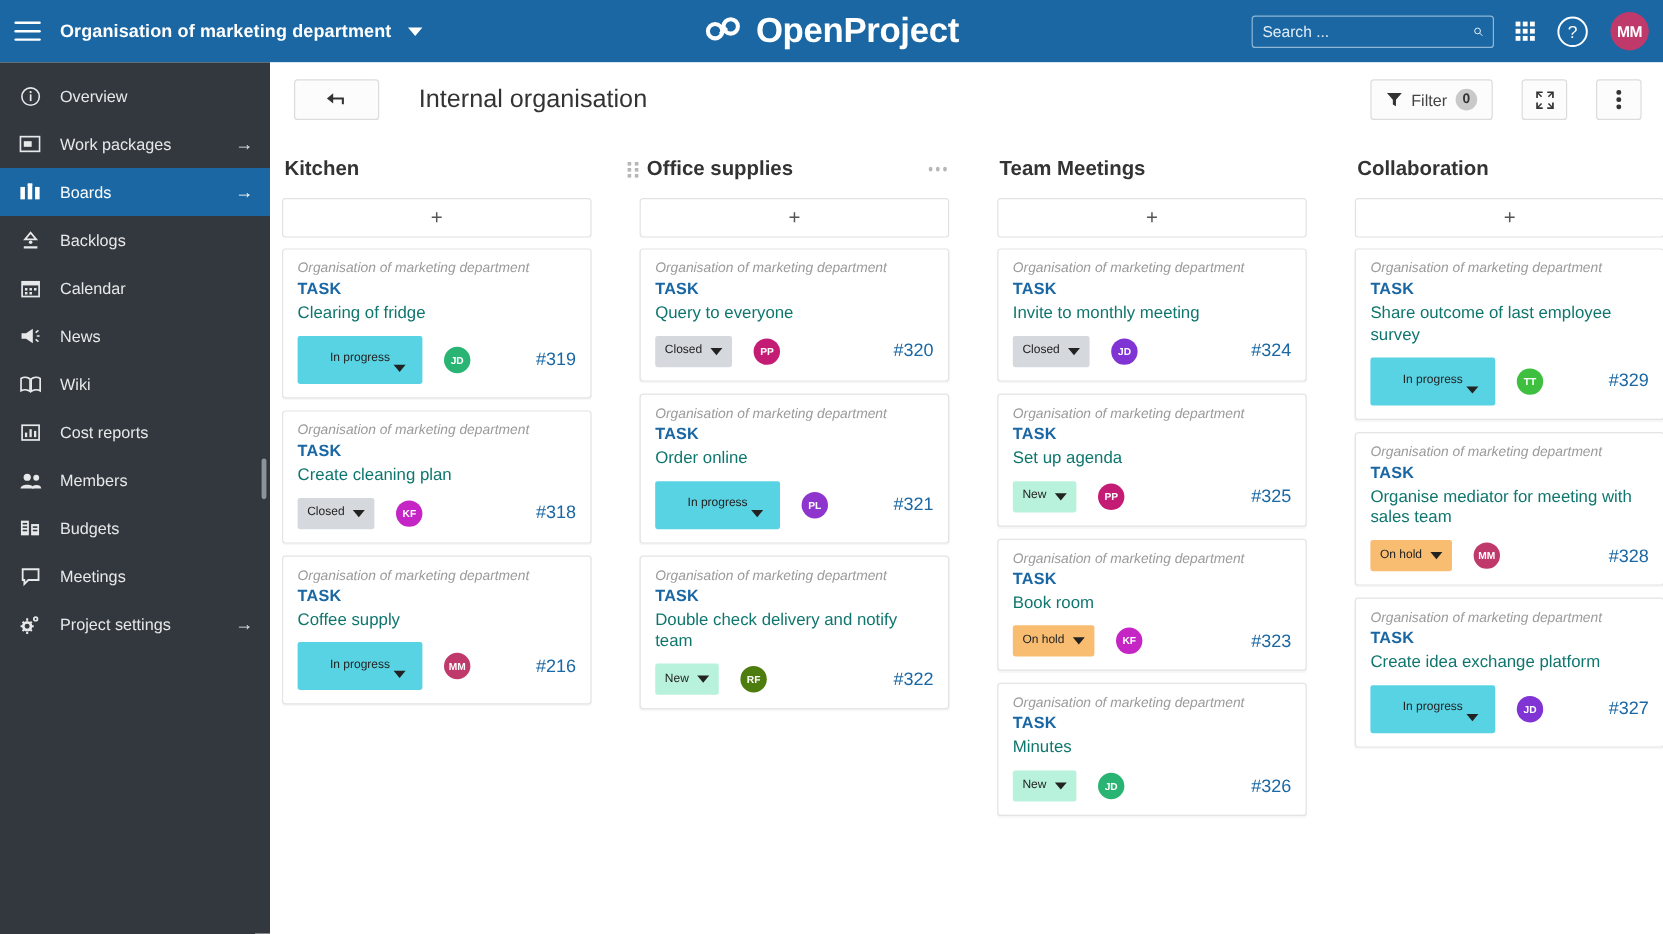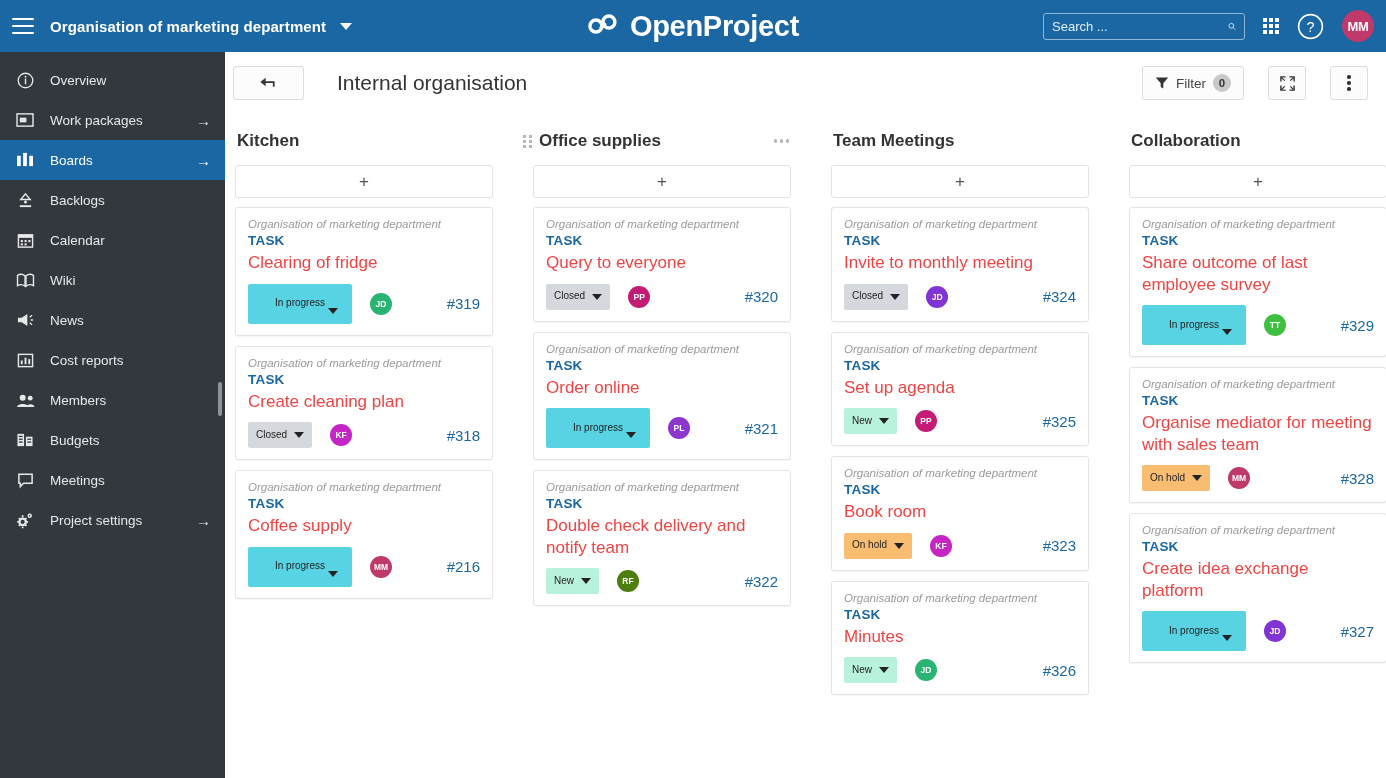--- a/index.html
+++ b/index.html
@@ -96,21 +96,21 @@
 
   
   .main {
     position: absolute; top: 52px; left: 225px;
     width: 1161px; height: 726px;
     background: #ffffff;
     overflow: hidden;
   }
   .toolbar {
     height: 62px; display: flex; align-items: center;
-    padding: 0 18px 0 8px;
+    padding: 0 18px 0 20px;
   }
   .btn-back {
     width: 71px; height: 34px;
     border: 1px solid #dcdcdc; border-radius: 3px; background: #fcfcfc;
     display: flex; align-items: center; justify-content: center;
     cursor: pointer;
   }
   .board-title {
     font-size: 21px; color: #333; margin-left: 33px; white-space: nowrap;
   }
@@ -169,21 +169,21 @@
   .card-project {
     font-size: 11.5px; color: #9a9a9a; font-style: italic;
     white-space: nowrap; overflow: hidden; text-overflow: ellipsis;
     margin-bottom: 3px;
   }
   .card-type {
     font-size: 13.5px; font-weight: bold; color: #1A67A3;
     letter-spacing: 0.2px; margin-bottom: 4px;
   }
   .card-subject {
-    font-size: 17px; color: #ef4444; line-height: 1.27;
+    font-size: 14px; color: #0f766e; line-height: 1.27;
     margin-bottom: 10px;
   }
   .card-foot { display: flex; align-items: center; }
   .status-badge {
     border-radius: 2px; font-size: 10px; color: #222;
     display: flex; align-items: center; justify-content: center;
     padding: 0 8px; min-height: 26px; position: relative; cursor: pointer;
   }
   .status-badge .st-label { text-align: center; line-height: 1.08; }
   .status-badge .st-caret {
@@ -306,35 +306,35 @@
             <rect x="8" y="8.5" width="2.2" height="2.2" fill="currentColor"></rect>
             <rect x="12" y="8.5" width="2.2" height="2.2" fill="currentColor"></rect>
             <rect x="4" y="12" width="2.2" height="2.2" fill="currentColor"></rect>
             <rect x="8" y="12" width="2.2" height="2.2" fill="currentColor"></rect>
           </svg>
         </span>
         <span class="side-label">Calendar</span>
       </div>
       <div class="side-item">
         <span class="side-ico">
+          <svg width="18" height="16" viewBox="0 0 19 17">
+            <path d="M2 6 L2 11 L6 11 L12 15 L12 2 L6 6 Z" fill="currentColor"></path>
+            <path d="M14.5 5.5 L17 3.5 M15.5 8.5 L18 8.5 M14.5 11.5 L17 13.5" stroke="currentColor" stroke-width="1.4" fill="none"></path>
+          </svg>
+        </span>
+        <span class="side-label">News</span>
+      </div>
+      <div class="side-item">
+        <span class="side-ico">
           <svg width="19" height="15" viewBox="0 0 20 16">
             <path d="M1.5 2.5 C4 1, 7.5 1.5, 9.5 3 L9.5 14 C7.5 12.5, 4 12, 1.5 13.5 Z" fill="none" stroke="currentColor" stroke-width="1.5"></path>
             <path d="M18.5 2.5 C16 1, 12.5 1.5, 10.5 3 L10.5 14 C12.5 12.5, 16 12, 18.5 13.5 Z" fill="none" stroke="currentColor" stroke-width="1.5"></path>
           </svg>
         </span>
         <span class="side-label">Wiki</span>
-      </div>
-      <div class="side-item">
-        <span class="side-ico">
-          <svg width="18" height="16" viewBox="0 0 19 17">
-            <path d="M2 6 L2 11 L6 11 L12 15 L12 2 L6 6 Z" fill="currentColor"></path>
-            <path d="M14.5 5.5 L17 3.5 M15.5 8.5 L18 8.5 M14.5 11.5 L17 13.5" stroke="currentColor" stroke-width="1.4" fill="none"></path>
-          </svg>
-        </span>
-        <span class="side-label">News</span>
       </div>
       <div class="side-item">
         <span class="side-ico">
           <svg width="17" height="17" viewBox="0 0 18 18">
             <rect x="1.5" y="2.5" width="15" height="13" fill="none" stroke="currentColor" stroke-width="1.5"></rect>
             <rect x="4" y="9" width="2" height="4" fill="currentColor"></rect>
             <rect x="8" y="6" width="2" height="7" fill="currentColor"></rect>
             <rect x="12" y="7.5" width="2" height="5.5" fill="currentColor"></rect>
           </svg>
         </span>

